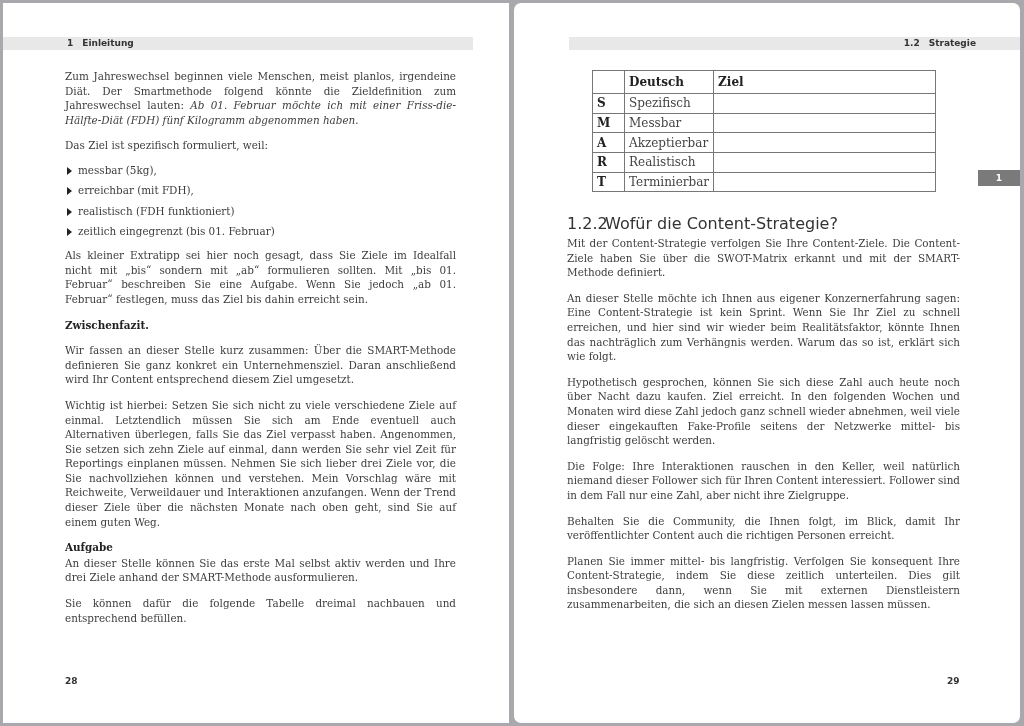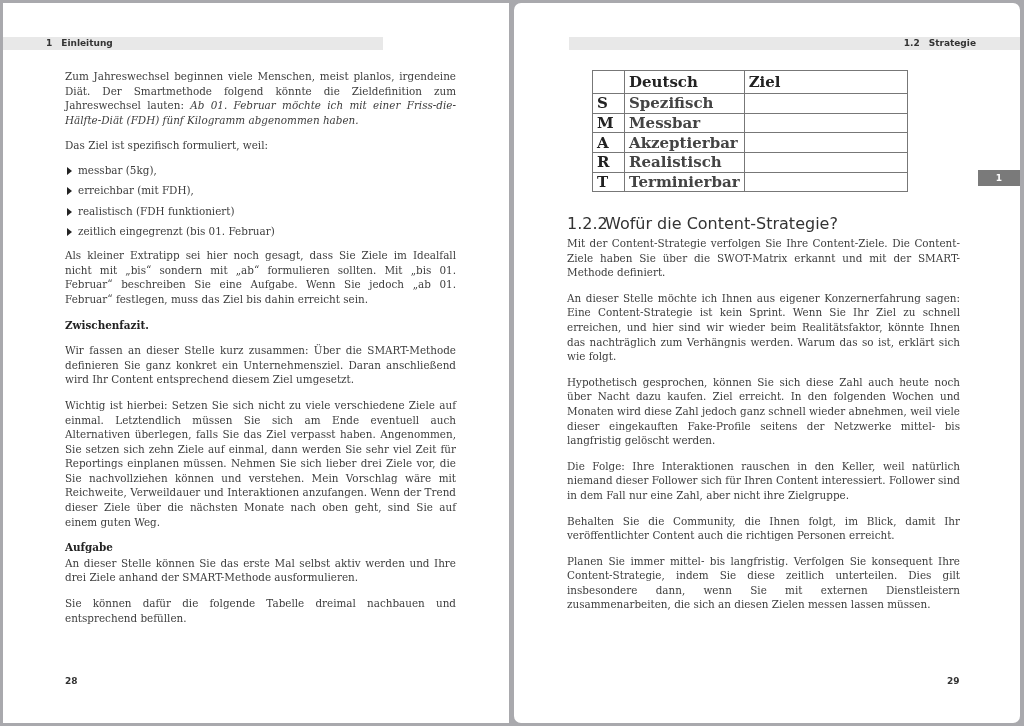--- a/index.html
+++ b/index.html
@@ -8,21 +8,21 @@
 
   .page { position: absolute; top: 3px; background: #ffffff; height: 720px; }
   .page.left { left: 3px; width: 506px; }
   .page.right { left: 514px; width: 506px; border-radius: 7px; }
 
   .running-head {
     position: absolute; top: 34px; height: 13px; background: #e8e8e8;
     font-family: "DejaVu Sans", sans-serif; font-size: 9px; font-weight: bold; color: #333;
     line-height: 13px;
   }
-  .left .running-head { left: 0; width: 380px; padding-left: 43px; }
+  .left .running-head { left: 0; width: 470px; padding-left: 64px; }
   .right .running-head { left: 55px; width: 451px; text-align: right; padding-right: 44px; }
   .running-head .num { display: inline-block; margin-right: 9px; }
 
   .body-text { position: absolute; font-size: 10.4px; line-height: 14.6px; color: #3d3d3d; }
   .left .body-text { left: 62px; width: 391px; top: 66px; }
   .right .body-text { left: 53px; width: 393px; top: 214px; }
 
   p { text-align: justify; margin-bottom: 11px; }
   p .it { font-style: italic; }
   .bold-head { font-weight: bold; color: #222; margin-bottom: 11px; }
@@ -36,26 +36,26 @@
     border-left: 5px solid #222;
   }
 
   .section-title {
     font-family: "DejaVu Sans", sans-serif; font-size: 16px; color: #333;
     margin-bottom: 5px; line-height: 14px;
   }
   .section-title .secnum { display: inline-block; width: 38px; }
 
   table.smart {
-    position: absolute; left: 78px; top: 67px; width: 316px;
-    border-collapse: collapse; font-size: 15px;
+    position: absolute; left: 78px; top: 67px; width: 344px;
+    border-collapse: collapse; font-size: 12px;
   }
   table.smart td, table.smart th {
     border: 1px solid #777; height: 19.7px; padding: 0 4px; text-align: left; vertical-align: middle;
-    color: #444; font-weight: bold;
+    color: #444; font-weight: normal;
   }
   table.smart th { font-weight: bold; color: #222; height: 23px; }
   table.smart td.letter { font-weight: bold; color: #222; width: 32px; }
   table.smart td.de { width: 89px; }
 
   .chapter-tab {
     position: absolute; left: 464px; top: 167px; width: 42px; height: 16px;
     background: #7a7a7a; color: #fff; font-family: "DejaVu Sans", sans-serif;
     font-size: 9px; font-weight: bold; line-height: 16px; text-align: center;
   }

